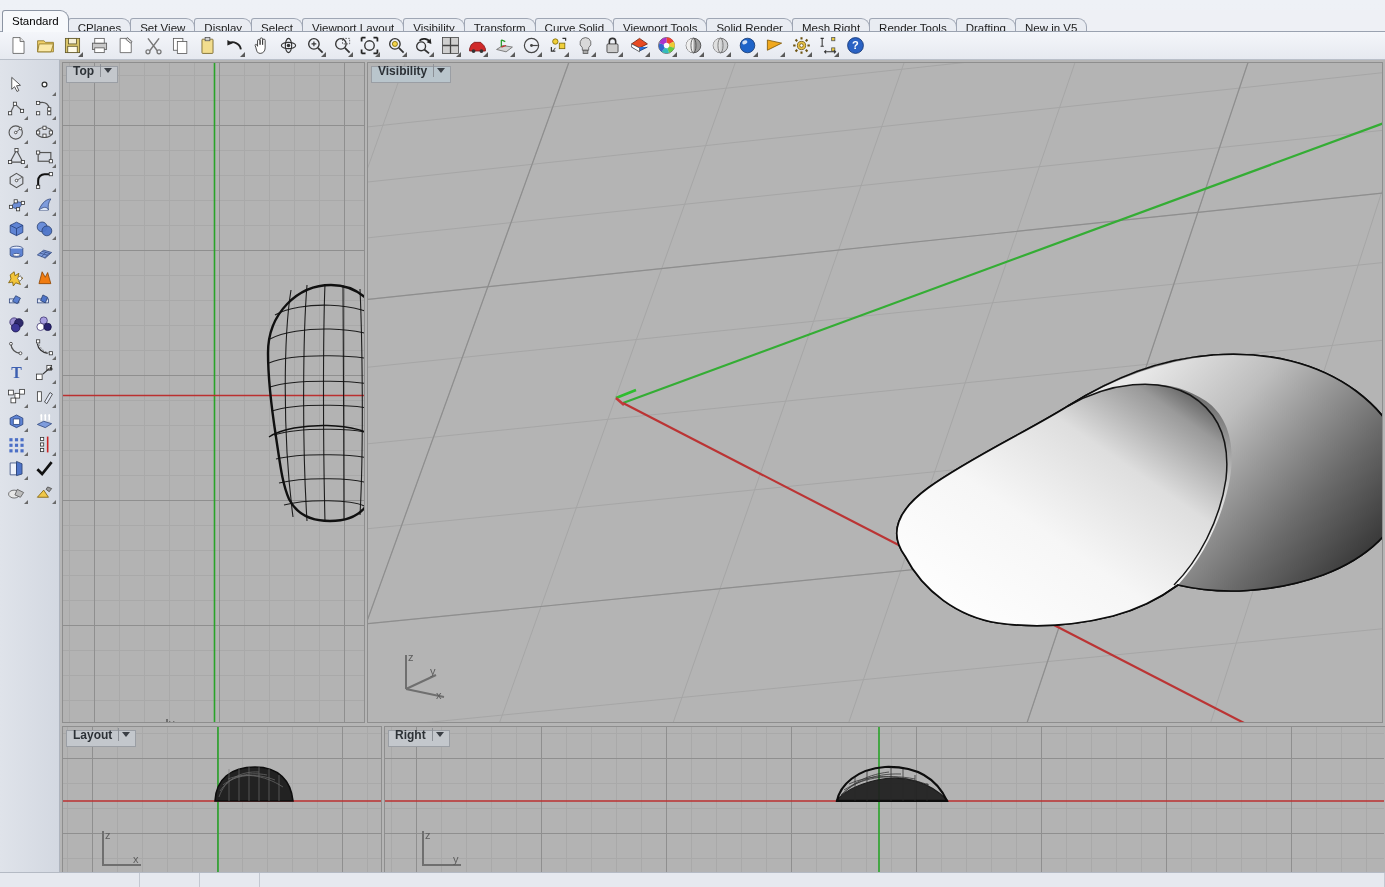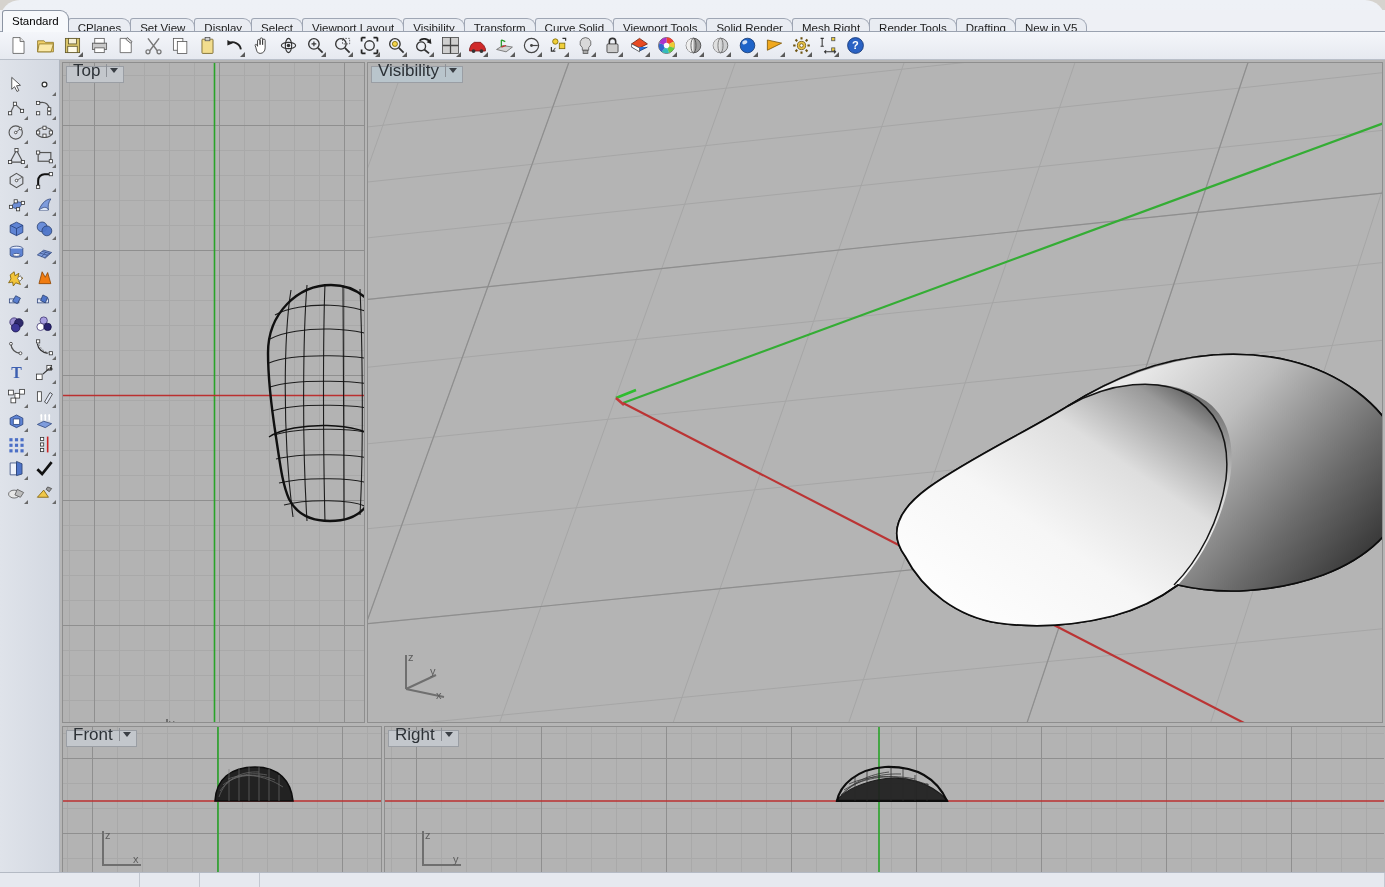--- a/index.html
+++ b/index.html
@@ -1,20 +1,20 @@
 <!DOCTYPE html>
 <html><head>
 <meta charset="utf-8">
 <style>
   * { box-sizing: border-box; margin:0; padding:0; }
   html,body{ width:1385px; height:887px; overflow:hidden;
     font-family:"Liberation Sans", sans-serif; background:#d6d3ce; }
 
   #app { position:relative; width:1385px; height:887px;
-         background:linear-gradient(180deg,#eef1f6 0%, #e4e7ee 100%);border-radius:20px; }
+         background:linear-gradient(180deg,#eef1f6 0%, #e4e7ee 100%); }
 
   
   #tabbar{ position:absolute; left:0; top:10px; width:1385px; height:22px;
            background:#eef0f5; }
   #tabbar .tabs{ display:flex; align-items:flex-end; height:22px; padding-left:2px; }
   .tab{ position:relative; height:14px; line-height:19px; font-size:11.5px; color:#1b1b1b;
         padding:0 9px 0 9px; white-space:nowrap;
         background:#e9ecf2; border:1px solid #9fa6b4; border-bottom:none;
         border-radius:3px 9px 0 0; margin-right:-1px;
         transform:skewX(0deg); }
@@ -43,21 +43,21 @@
         border-left:4px solid transparent; border-bottom:4px solid #6a6a6a; }
 
   
   #vparea{ position:absolute; left:60px; top:60px; width:1325px; height:827px; background:#b5b5b5; }
 
   .vp{ position:absolute; background:#b3b3b3; overflow:hidden;
        border:1px solid #8e8e8e; }
   .vplabel{ position:absolute; left:3px; top:3px; z-index:20;
             display:flex; align-items:center; height:17px;
             background:#c3c7cc; border:1px solid #9a9ea4;
-            padding:0 2px 8px 6px; font-size:17px; color:#2c3136; }
+            padding:0 2px 8px 6px; font-size:12px; color:#2c3136;font-weight:bold; }
   .vplabel .nm{ margin-right:6px; }
   .vplabel .sep{ width:1px; height:13px; background:#8d9197; margin-right:3px; }
   .vplabel .car{ width:0;height:0;border-left:4px solid transparent;border-right:4px solid transparent;
                  border-top:5px solid #3a3f45; margin-right:3px; }
   .vplabel.active{ background:#b9c5cc; }
 
   .axisgz{ position:absolute; font-size:11px; fill:#6d6d6d; }
 
   #vpTop{      left:2px;   top:2px;    width:303px; height:661px; }
   #vpPersp{    left:307px; top:2px;    width:1016px;height:661px; }
@@ -921,21 +921,21 @@
           <g stroke="#7a7a7a" stroke-width="0.7" fill="none" opacity="0.85">
             <path d="M156 70 C162 52 178 44 196 45"></path>
             <path d="M157 64 C166 50 184 44 204 48"></path>
             <path d="M160 58 C172 48 192 45 212 53"></path>
             <path d="M165 52 C180 46 200 47 220 60"></path>
             <path d="M166 42 V74 M176 41 V74 M186 40 V74 M196 40 V74 M206 42 V74 M216 48 V74"></path>
           </g>
         </g>
       </svg>
       <div class="vplabel">
-        <span class="nm">Front</span>
+        <span class="nm">Layout</span>
         <span class="sep"></span>
         <span class="car"></span>
       </div>
       <svg class="axisgz" style="left:32px; top:98px;" width="56" height="50">
         <g stroke="#6f6f6f" stroke-width="2" fill="none">
           <path d="M8 6 V40 H46"></path>
         </g>
         <text x="10" y="14" font-size="11" fill="#5d5d5d" font-family="Liberation Sans, sans-serif">z</text>
         <text x="38" y="38" font-size="11" fill="#5d5d5d" font-family="Liberation Sans, sans-serif">x</text>
       </svg>

